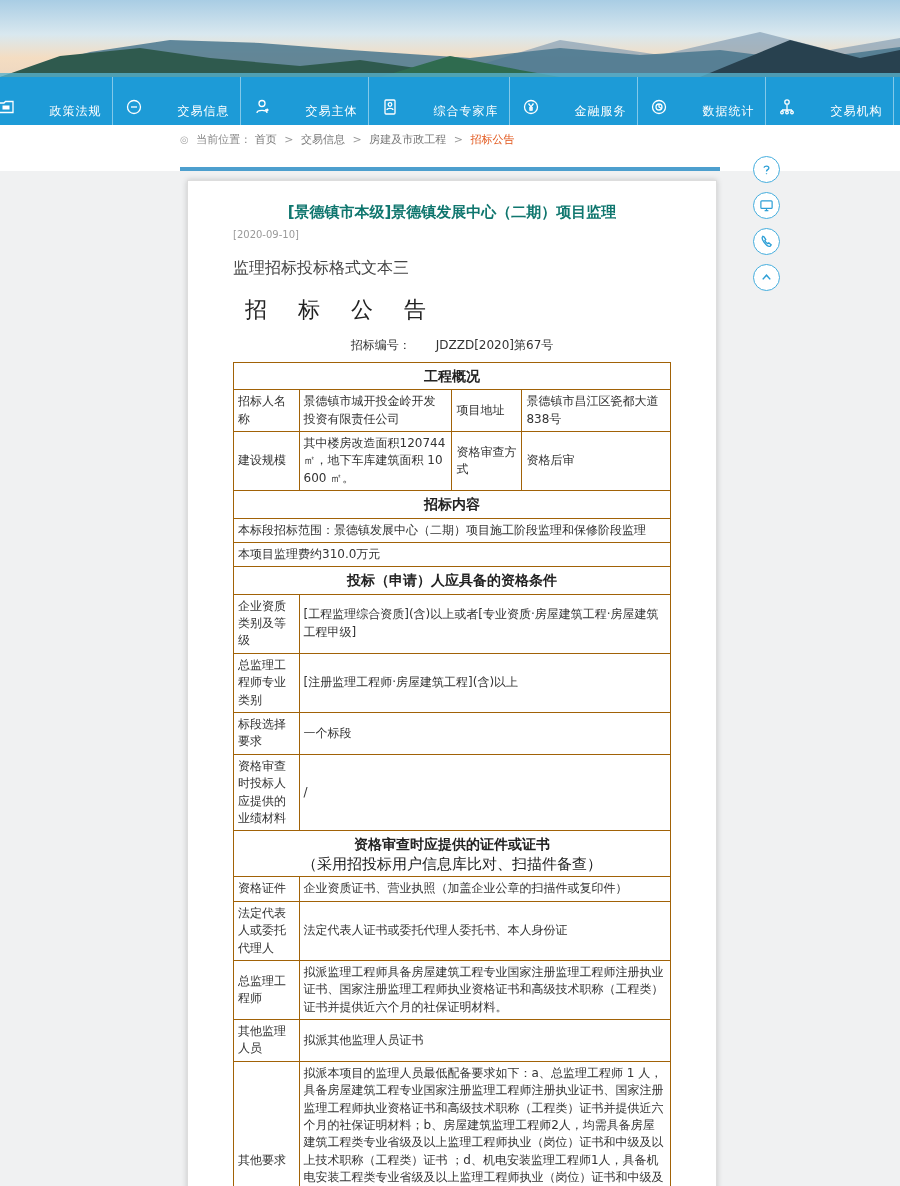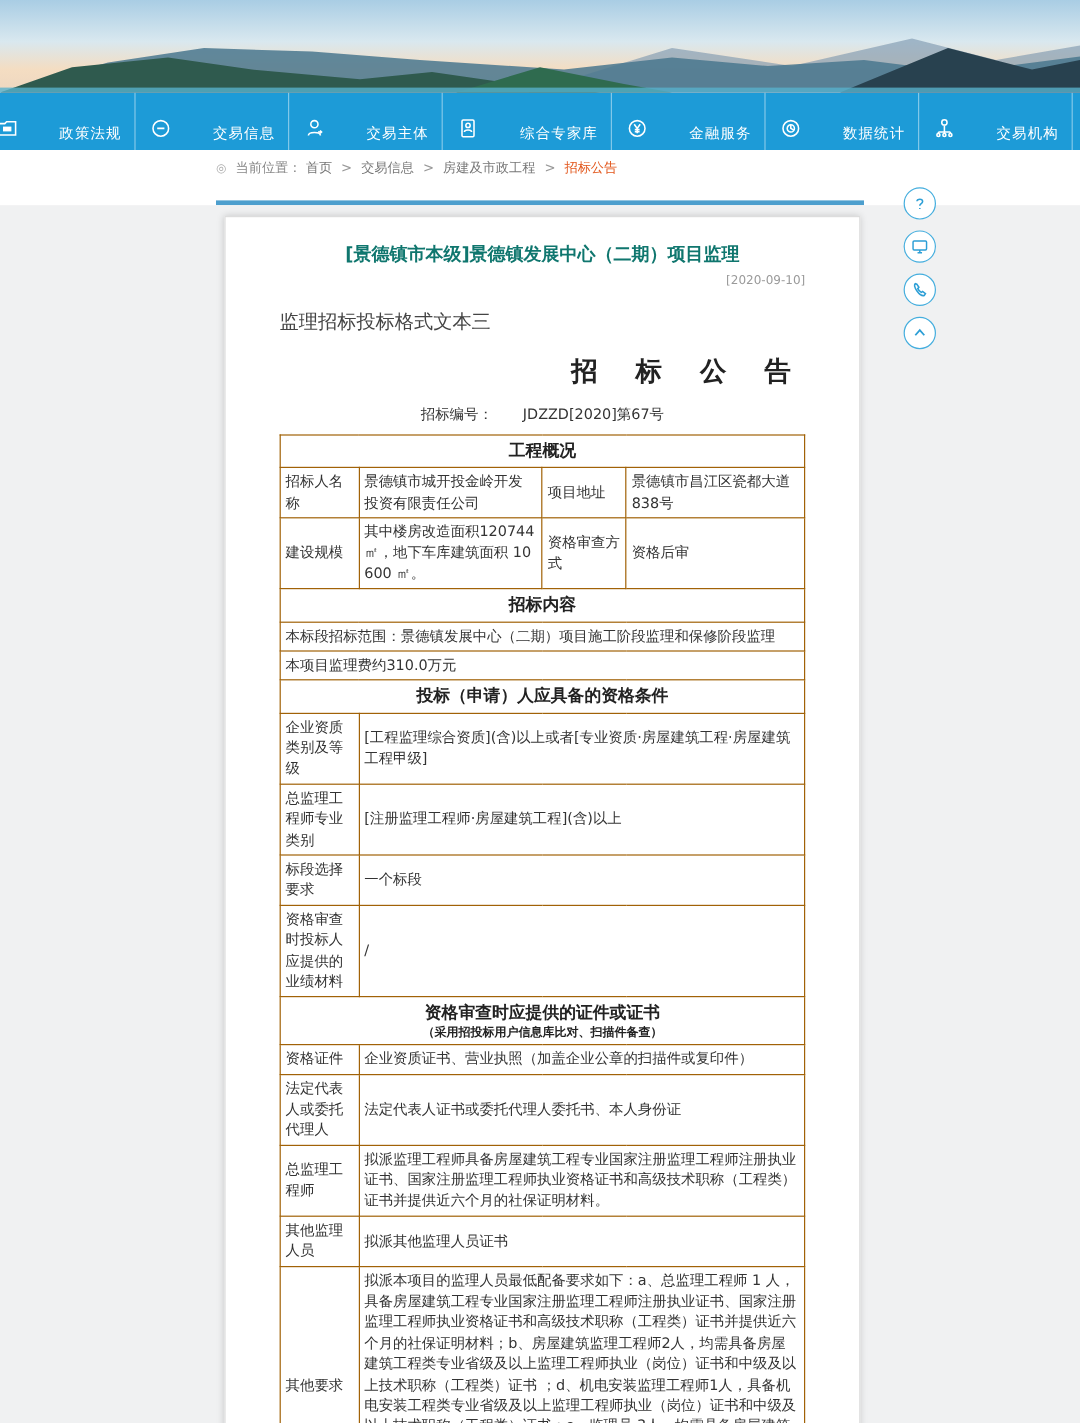--- a/index.html
+++ b/index.html
@@ -26,31 +26,31 @@
   .crumb-sep { margin:0 4px; color:#999; }
   .crumb-current { color:#e2571c; }
   .blue-rule { width:540px; margin-left:180px; height:4px; background:#4d9fce; }
 
   
   .page-bg { background:#f0f1f2; padding:9px 0 0; }
   .card { width:530px; margin-left:187px; background:#fff; border:1px solid #ddd;
     box-shadow:0 0 6px rgba(0,0,0,.18); padding:22px 45px 30px; }
 
   .notice-title { text-align:center; font-size:15px; font-weight:bold; color:#0f766e; }
-  .notice-date { text-align:right; font-size:10px; color:#9a9a9a; margin-top:7px; }
+  .notice-date { text-align:left; font-size:10px; color:#9a9a9a; margin-top:7px; }
   .format-note { text-align:left; font-size:16px; color:#444; margin-top:18px; }
-  .doc-title { text-align:right; font-size:22px; font-weight:bold; color:#222;
+  .doc-title { text-align:left; font-size:22px; font-weight:normal; color:#222;
     letter-spacing:12px; margin:16px 0 12px; text-indent:12px; }
   .doc-no { text-align:center; font-size:12px; margin-bottom:8px; }
   .doc-no .no-label { margin-right:25px; }
 
   table.doc { width:100%; border-collapse:collapse; font-size:12px; color:#333; table-layout:fixed; }
   table.doc td { border:1px solid #a16207; padding:3px 4px; line-height:1.45; vertical-align:middle; word-break:break-all; }
   td.sec { text-align:center; font-weight:bold; font-size:14px; color:#222; padding:2px; }
-  td.sec .sub { font-weight:bold; font-size:10px; line-height:1.25; }
+  td.sec .sub { font-weight:normal; font-size:15px; line-height:1.25; }
   td.lbl { }
 
   
   .float-tools { position:absolute; left:753px; top:156px; display:flex; flex-direction:column; gap:9px; }
   .tool { width:27px; height:27px; border:1px solid #45aede; border-radius:50%; background:#fff;
     display:flex; align-items:center; justify-content:center; cursor:pointer; color:#2d9fd6; }
   .tool svg { width:15px; height:15px; }
 </style>
 </head>
 <body>

